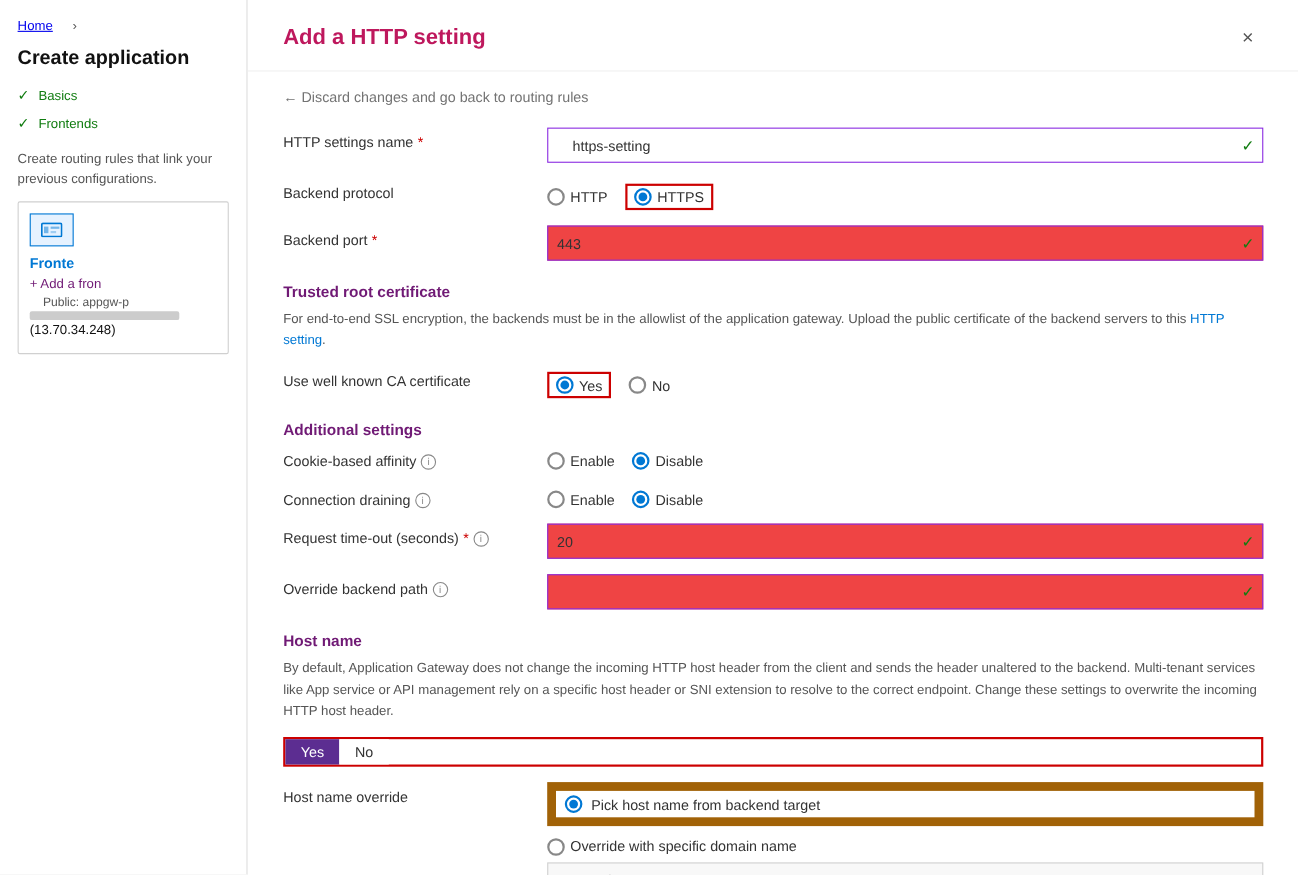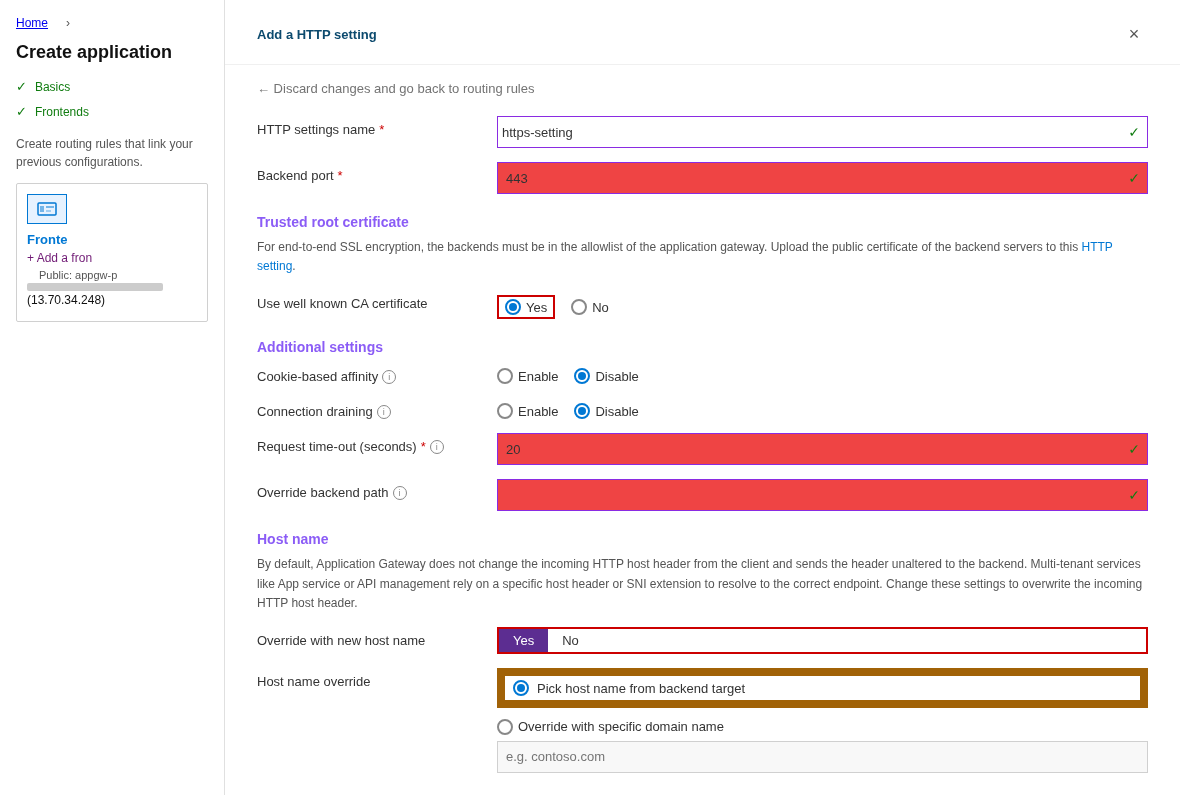--- a/index.html
+++ b/index.html
@@ -75,21 +75,21 @@
       background: #fff;
       overflow-y: auto;
       position: relative;
     }
     .panel-header {
       display: flex; align-items: center; justify-content: space-between;
       padding: 20px 32px 16px;
       border-bottom: 1px solid #f0f0f0;
     }
     .panel-title {
-      font-size: 13px; font-weight: 600; color: #0c4a6e;
+      font-size: 20px; font-weight: 600; color: #be185d;
     }
     .close-btn {
       background: none; border: none; cursor: pointer;
       font-size: 18px; color: #555;
       display: flex; align-items: center; justify-content: center;
       width: 28px; height: 28px;
     }
     .panel-body { padding: 16px 32px 32px; }
 
     .back-link {
@@ -117,21 +117,21 @@
       display: inline-flex; align-items: center; justify-content: center;
       font-size: 9px; color: #888; cursor: pointer;
     }
     .form-control {
       flex: 1;
       position: relative;
     }
     .text-input {
       width: 100%; height: 32px;
       border: 1px solid #8a2be2;
-      padding: 4px 32px 4px 4px;
+      padding: 4px 32px 4px 22px;
       font-size: 13px; color: #333;
       outline: none;
     }
     .text-input-check {
       position: absolute; right: 8px; top: 50%; transform: translateY(-50%);
       color: #107c10; font-size: 14px;
     }
     .text-input-normal {
       width: 100%; height: 32px;
       border: 1px solid #8a2be2;
@@ -163,21 +163,21 @@
       background: #0078d4;
     }
     .radio-selected-box {
       border: 2px solid #c00;
       padding: 2px 6px;
       display: inline-flex; align-items: center; gap: 5px;
     }
 
     
     .section-header {
-      font-size: 14px; font-weight: 600; color: #8b5cf6;
+      font-size: 14px; font-weight: 600; color: #701a75;
       margin: 20px 0 8px;
     }
     .section-desc {
       font-size: 12px; color: #555;
       line-height: 1.6;
       margin-bottom: 14px;
     }
     .section-desc a { color: #0078d4; text-decoration: none; }
 
     
@@ -268,20 +268,37 @@
         <span>HTTP settings name</span>
         <span class="required"> *</span>
       </div>
       <div class="form-control">
         <input type="text" class="text-input" value="https-setting" style="">
         <span class="text-input-check">✓</span>
       </div>
     </div>
 
     
+    <div class="form-row">
+      <div class="form-label">
+        <span>Backend protocol</span>
+      </div>
+      <div class="form-control">
+        <div class="radio-group">
+          <label class="radio-option">
+            <div class="radio-circle"></div>
+            <span>HTTP</span>
+          </label>
+          <div class="radio-selected-box">
+            <div class="radio-circle selected"></div>
+            <span>HTTPS</span>
+          </div>
+        </div>
+      </div>
+    </div>
 
     
     <div class="form-row">
       <div class="form-label">
         <span>Backend port</span>
         <span class="required"> *</span>
       </div>
       <div class="form-control">
         <input type="text" class="text-input-normal" value="443" style="">
         <span class="text-input-check">✓</span>
@@ -380,23 +397,20 @@
         <span class="text-input-check">✓</span>
       </div>
     </div>
 
     
     <div class="section-header">Host name</div>
     <div class="section-desc">By default, Application Gateway does not change the incoming HTTP host header from the client and sends the header unaltered to the backend. Multi-tenant services like App service or API management rely on a specific host header or SNI extension to resolve to the correct endpoint. Change these settings to overwrite the incoming HTTP host header.</div>
 
     
     <div class="form-row">
-      <div class="form-label">
-        <span>Override with new host name</span>
-      </div>
       <div class="form-control">
         <div class="toggle-group">
           <button class="toggle-btn active">Yes</button>
           <button class="toggle-btn inactive">No</button>
         </div>
       </div>
     </div>
 
     
     <div class="form-row">

